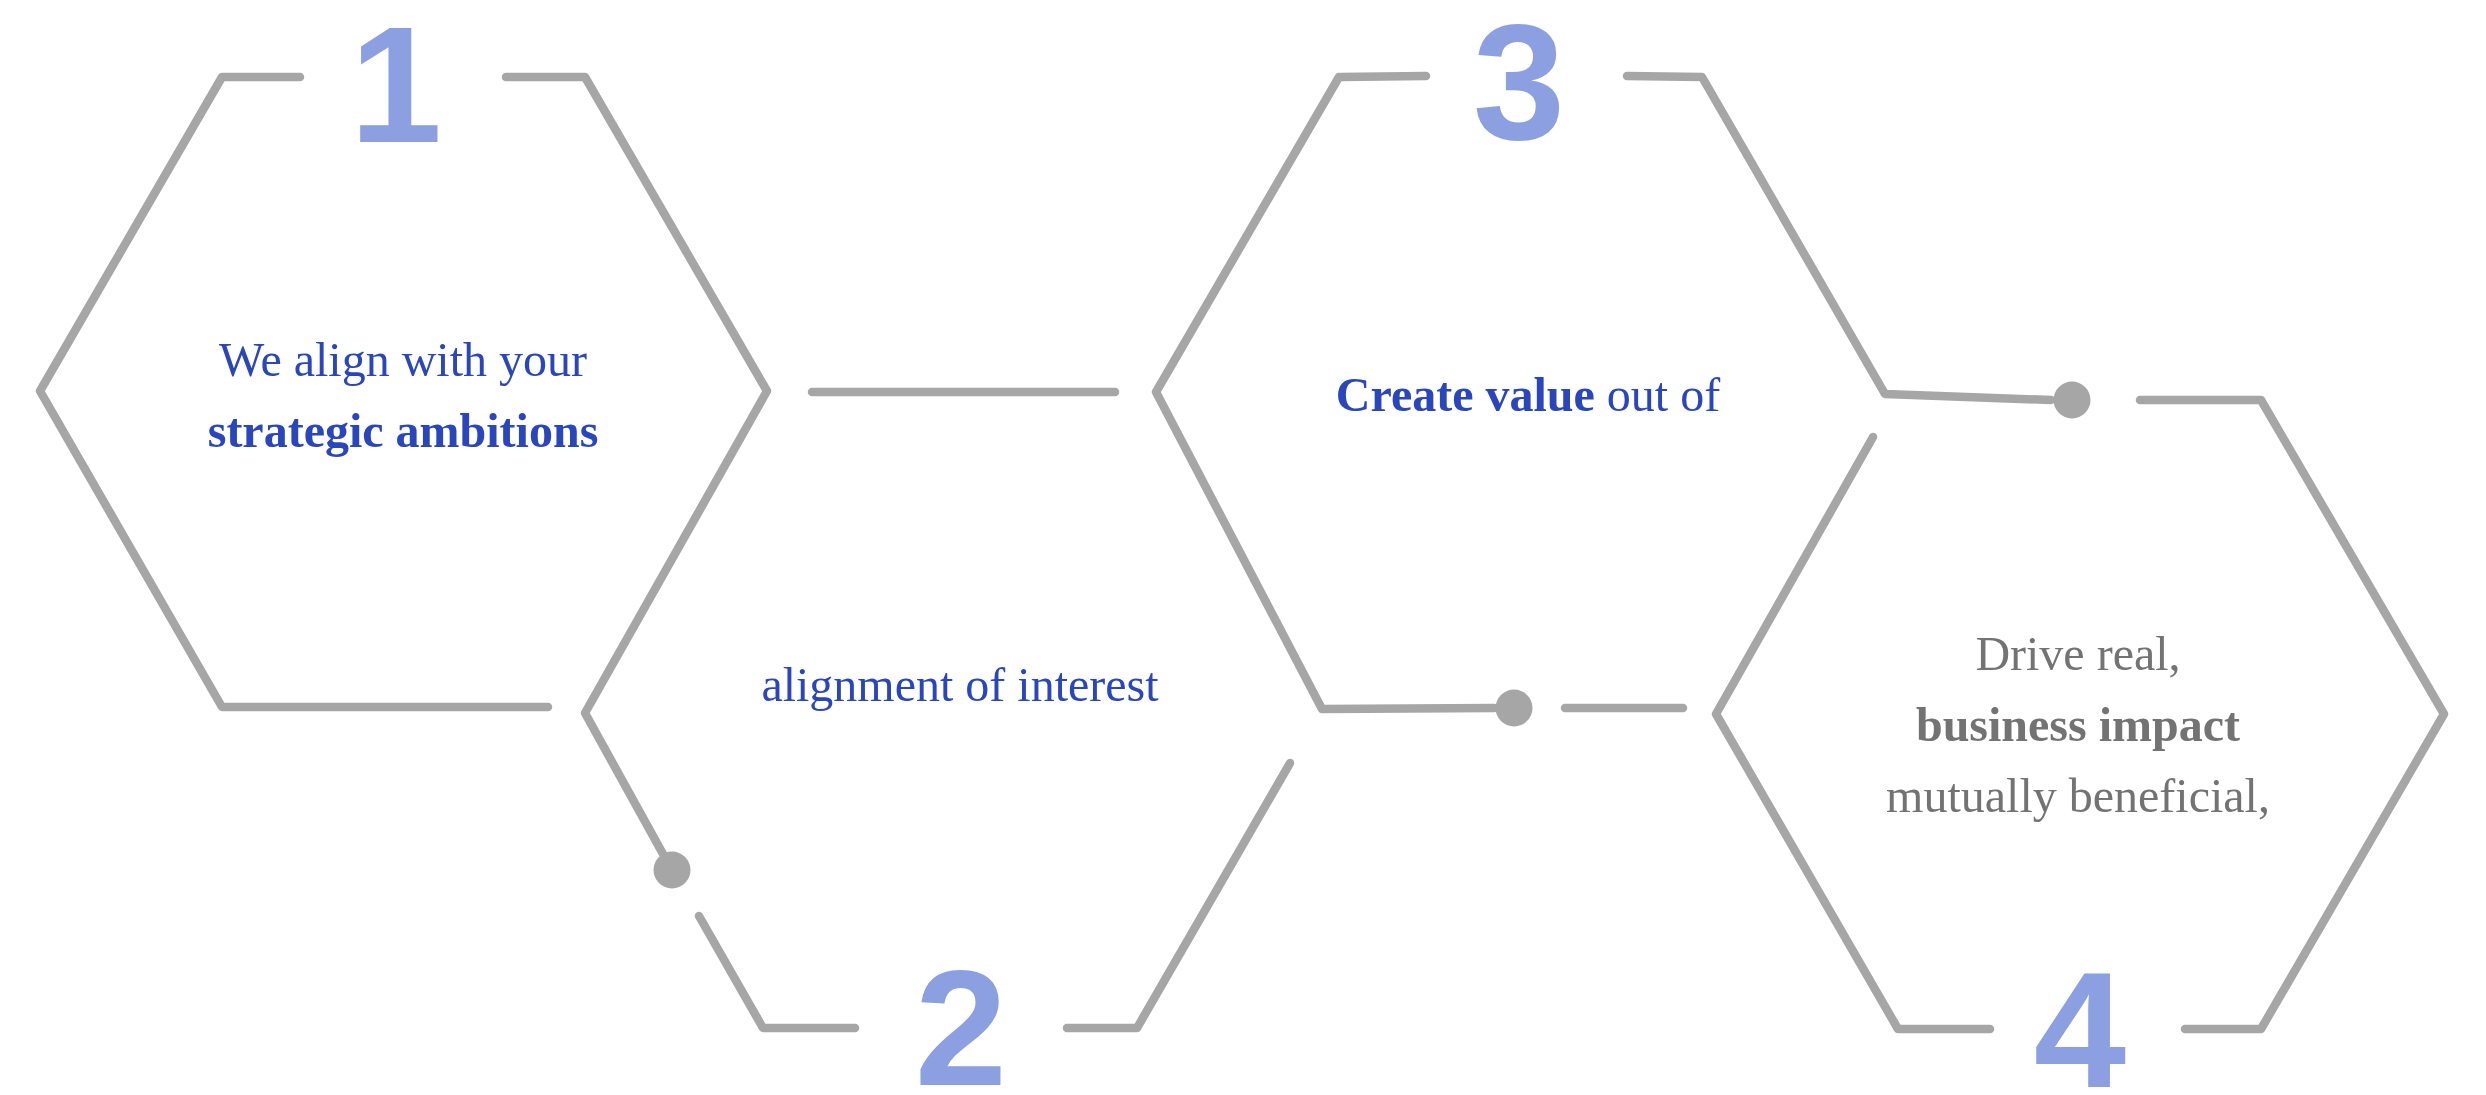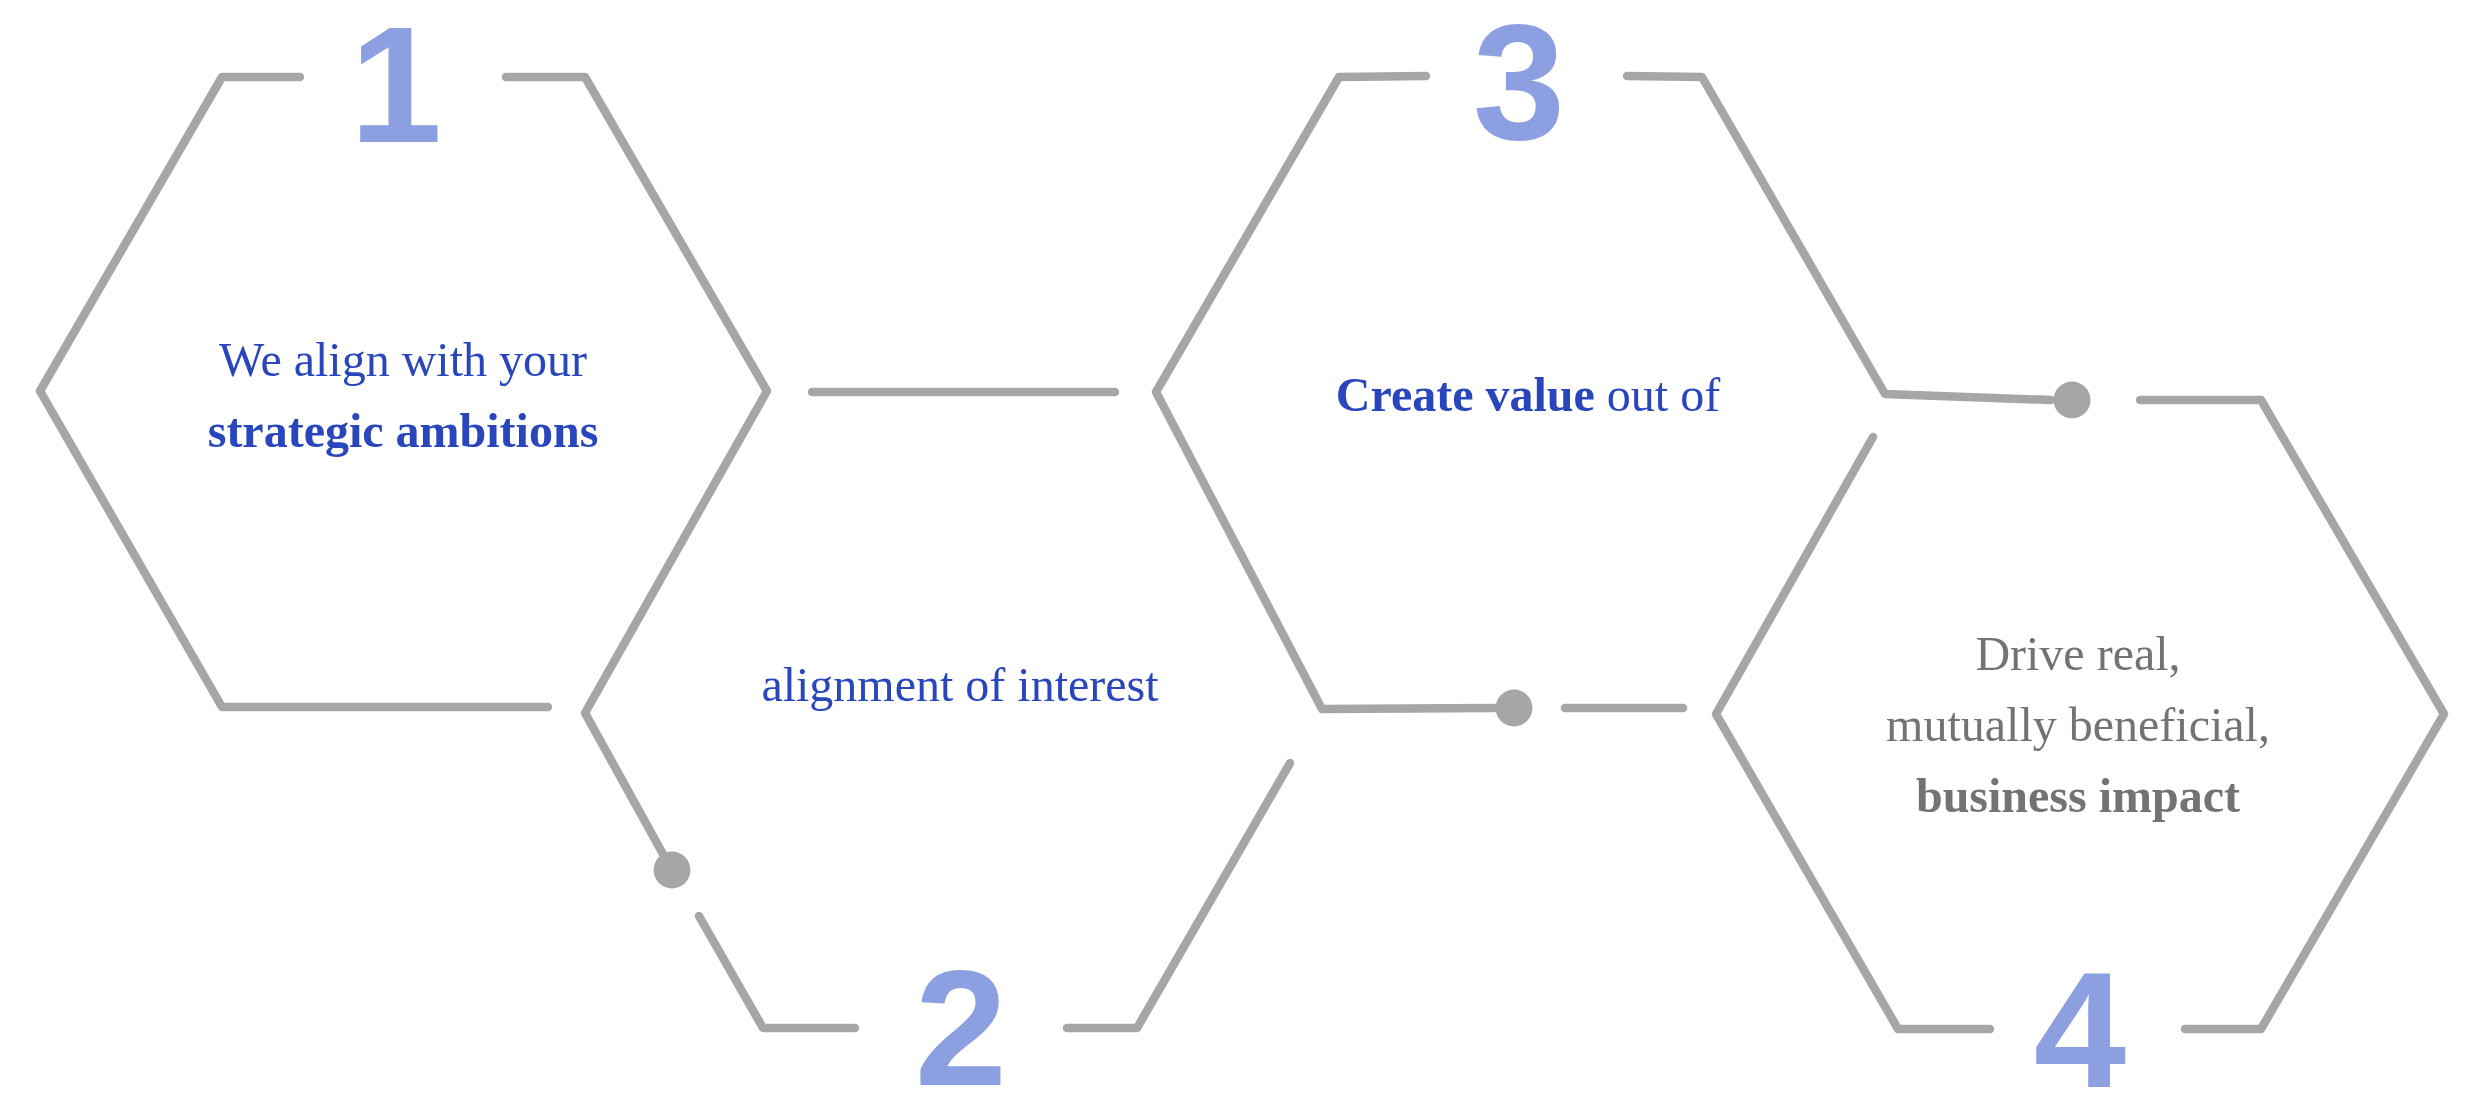--- a/index.html
+++ b/index.html
@@ -101,20 +101,20 @@
     <div class="line">
       <span class="bold">Create value</span><span> out of</span>
     </div>
   </div>
 
   <div class="txt" style="left: 2078px; top: 724px; color: #737373;">
     <div class="line">
       <span>Drive real,</span>
     </div>
     <div class="line">
-      <span>mutually beneficial,</span>
+      <span class="bold">business impact</span>
     </div>
     <div class="line">
-      <span class="bold">business impact</span>
+      <span>mutually beneficial,</span>
     </div>
   </div>
 
 </div>
 
 </body></html>

